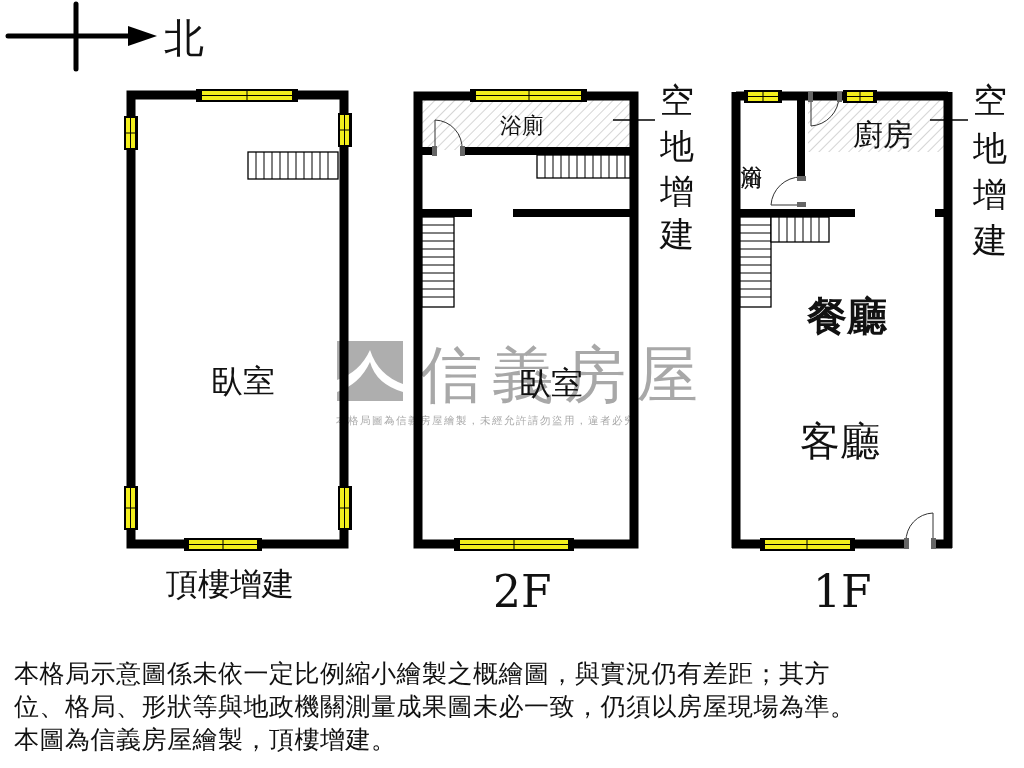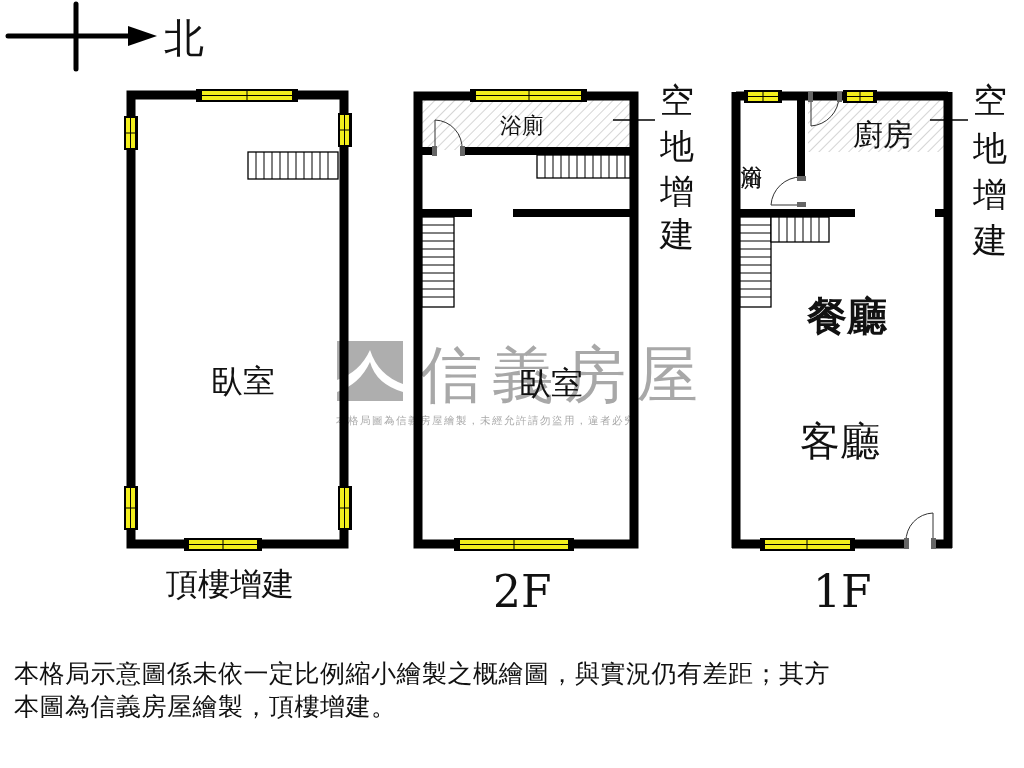--- a/index.html
+++ b/index.html
@@ -270,14 +270,15 @@
       <text class="lbl-sans" x="973" y="160" font-size="34">地</text>
       <text class="lbl-sans" x="973" y="206" font-size="34">增</text>
       <text class="lbl-sans" x="973" y="252" font-size="34">建</text>
     </g>
     <text class="lbl" x="813" y="607" font-size="44">1F</text>
   </g>
 </svg>
 
 <div class="notice">
   <div>本格局示意圖係未依一定比例縮小繪製之概繪圖，與實況仍有差距；其方</div>
+  <div>位、格局、形狀等與地政機關測量成果圖未必一致，仍須以房屋現場為準。</div>
   <div>本圖為信義房屋繪製，頂樓增建。</div>
 </div>
 
 </body></html>

